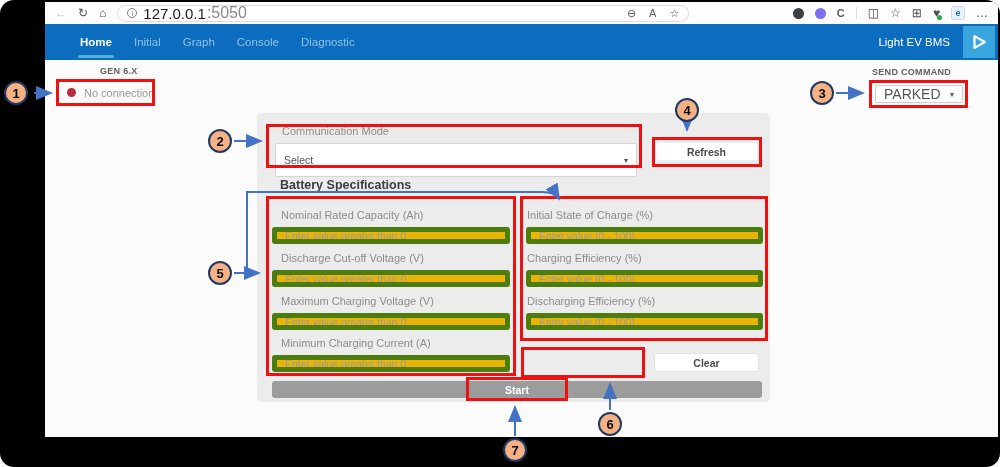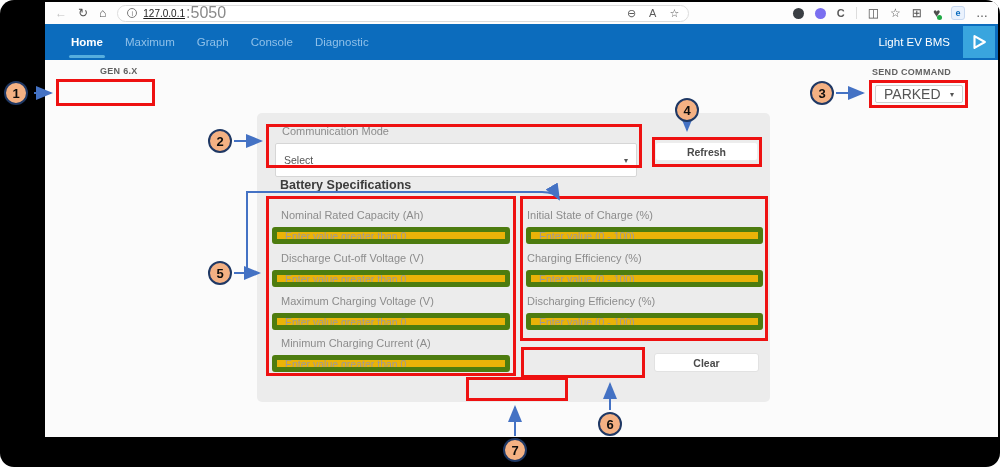--- a/index.html
+++ b/index.html
@@ -15,40 +15,40 @@
   
   .toolbar { position:absolute; top:0; left:0; right:0; height:22px;
              display:flex; align-items:center; padding:0 10px; gap:11px;
              background:#fdfdfd; }
   .tool-icon { font-size:12px; color:#4e4e4e; line-height:1; cursor:default; }
   .tool-icon.disabled { color:#c2c2c2; }
   .url-pill { display:flex; align-items:center; gap:6px; height:17px; width:572px;
               border:1px solid #dcdcdc; border-radius:9px; background:#fff; padding:0 9px; }
   .info-circle { width:10px; height:10px; min-width:10px; border:1px solid #7c7c7c; border-radius:50%;
                  font-size:7px; color:#7c7c7c; display:flex; align-items:center; justify-content:center; }
-  .url-host { font-size:10px; color:#1c1c1c;text-decoration:underline; }
+  .url-host { font-size:15px; color:#1c1c1c; }
   .url-port { font-size:16px; color:#8a8a8a; }
   .pill-right { margin-left:auto; display:flex; gap:13px; align-items:center; }
   .pill-right .tool-icon { font-size:11px; color:#5a5a5a; }
   .tb-right { margin-left:auto; display:flex; align-items:center; gap:11px; }
   .ext-dot { width:11px; height:11px; border-radius:50%; }
   .ext-dot.dark { background:#3a3f44; }
   .ext-dot.purple { background:#7a6ff0; }
   .ext-c { font-size:11px; font-weight:bold; color:#5a5a5a; }
   .tb-divider { width:1px; height:12px; background:#dddddd; }
   .essentials { position:relative; }
   .green-dot { position:absolute; right:-2px; bottom:-1px; width:5px; height:5px;
                border-radius:50%; background:#1faa45; }
   .edge-chip { width:14px; height:14px; border-radius:3px; background:#eaf2fd;
                border:1px solid #c7d8f0; color:#0b6cbe; font-size:9px; font-weight:bold;
                display:flex; align-items:center; justify-content:center; }
 
   
   .navbar { position:absolute; top:22px; left:0; right:0; height:36px; background:#0c6cbd;
-            display:flex; align-items:center; padding-left:15px; }
+            display:flex; align-items:center; padding-left:24px; }
   .nav-item { font-size:11.5px; color:#8fc0e9; padding:0 11px; height:100%;
               display:flex; align-items:center; position:relative; cursor:default; }
   .nav-item.active { color:#ffffff; font-weight:bold; }
   .nav-item.active::after { content:""; position:absolute; left:9px; right:9px; bottom:2px;
                             height:3px; background:#56aede; border-radius:2px; }
   .brand { margin-left:auto; color:#ffffff; font-size:11.5px; }
   .play-btn { width:32px; height:32px; background:#39a5de; margin:0 3px 0 13px;
               display:flex; align-items:center; justify-content:center; }
 
   
@@ -127,35 +127,39 @@
         <span class="tool-icon">☆</span>
         <span class="tool-icon">⊞</span>
         <span class="tool-icon essentials"><span>♥</span><span class="green-dot"></span></span>
         <span class="edge-chip">e</span>
         <span class="tool-icon">…</span>
       </span>
     </div>
 
     <div class="navbar">
       <span class="nav-item active">Home</span>
-      <span class="nav-item">Maximum</span>
+      <span class="nav-item">Initial</span>
       <span class="nav-item">Graph</span>
       <span class="nav-item">Console</span>
       <span class="nav-item">Diagnostic</span>
       <span class="brand">Light EV BMS</span>
       <span class="play-btn">
         <svg width="18" height="18" viewBox="0 0 20 20">
           <polygon points="5,3.5 16.5,10 5,16.5" fill="none" stroke="#ffffff" stroke-width="2.4" stroke-linejoin="round"></polygon>
         </svg>
       </span>
     </div>
 
     <div class="content">
 
       <div class="abs tiny-label" style="left:20px; top:6px; width:150px; text-align:left; padding-left:35px;">GEN 6.X</div>
+      <div class="abs conn-box" style="left:11px; top:19px; width:99px; height:27px;">
+        <span class="status-dot"></span>
+        <span class="conn-text">No connection</span>
+      </div>
 
       <div class="abs tiny-label" style="left:827px; top:7px; width:120px;">SEND COMMAND</div>
       <div class="select-box" style="left:830px; top:25px; width:88px; height:18px;">
         <span style="font-size:14px;">PARKED</span>
         <span class="caret">▾</span>
       </div>
 
       <div class="abs panel" style="left:212px; top:53px; width:513px; height:289px;"></div>
 
       <div class="abs field-label" style="left:237px; top:65px;">Communication Mode</div>
@@ -178,20 +182,21 @@
       <input class="val" style="left: 227px; top: 295px; width: 238px;" placeholder="Enter value greater than 0">
 
       <div class="abs field-label" style="left:482px; top:149px;">Initial State of Charge (%)</div>
       <input class="val" style="left: 481px; top: 167px; width: 237px;" placeholder="Enter value (0 - 100)">
       <div class="abs field-label" style="left:482px; top:192px;">Charging Efficiency (%)</div>
       <input class="val" style="left: 481px; top: 210px; width: 237px;" placeholder="Enter value (0 - 100)">
       <div class="abs field-label" style="left:482px; top:235px;">Discharging Efficiency (%)</div>
       <input class="val" style="left: 481px; top: 253px; width: 237px;" placeholder="Enter value (0 - 100)">
 
       <div class="btn" style="left:609px; top:293px; width:105px; height:19px;">Clear</div>
+      <div class="start-bar" style="left:227px; top:321px; width:490px; height:17px;">Start</div>
 
       <div class="red-box" style="left:11px;  top:19px;  width:99px;  height:27px;"></div>
       <div class="red-box" style="left:824px; top:20px;  width:99px;  height:28px;"></div>
       <div class="red-box" style="left:221px; top:64px;  width:376px; height:44px;"></div>
       <div class="red-box" style="left:607px; top:77px;  width:110px; height:30px;"></div>
       <div class="red-box" style="left:221px; top:136px; width:250px; height:180px;"></div>
       <div class="red-box" style="left:475px; top:136px; width:248px; height:145px;"></div>
       <div class="red-box" style="left:476px; top:287px; width:124px; height:31px;"></div>
       <div class="red-box" style="left:421px; top:317px; width:102px; height:24px;"></div>
     </div>

